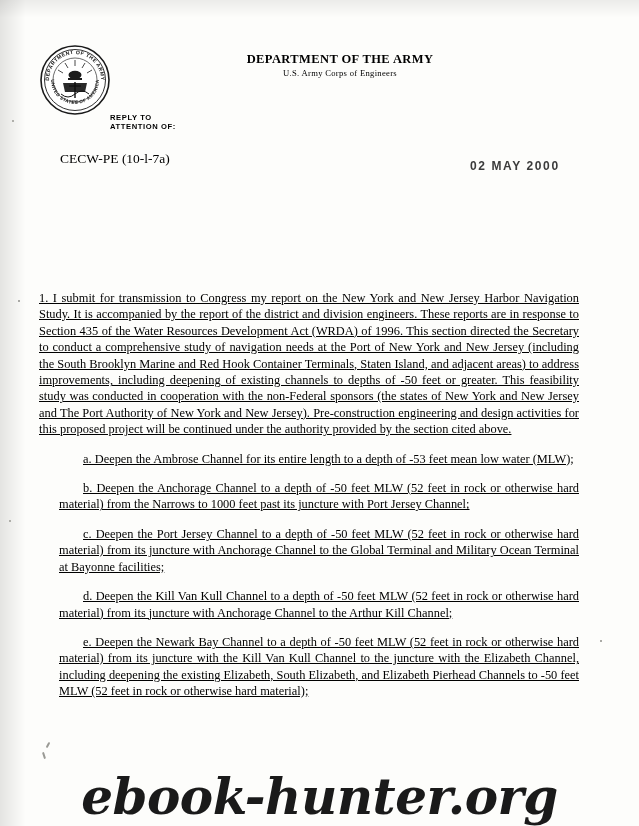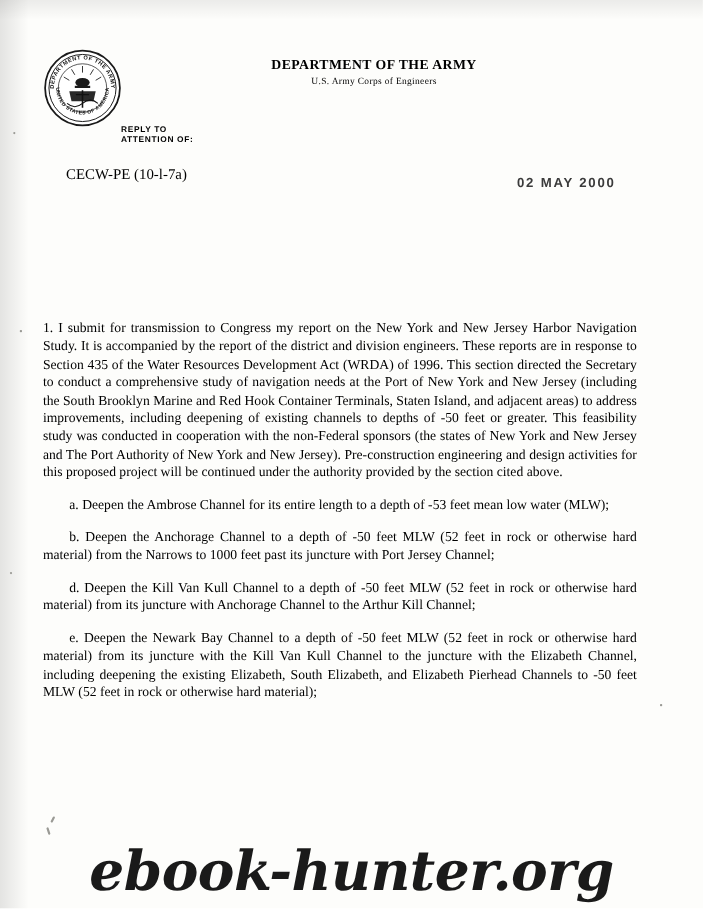--- a/index.html
+++ b/index.html
@@ -118,34 +118,36 @@
     position: absolute;
     left: 39px;
     top: 290px;
     width: 540px;
   }
   .para {
     font-size: 12.4px;
     line-height: 16.4px;
     text-align: justify;
     margin: 0 0 13px 0;
+    text-decoration: underline;
   }
   .para.lettered {
     text-indent: 24px;
+    margin-left: 20px;
   }
 
   
   .watermark {
     position: absolute;
     left: 0;
     right: 0;
     top: 762px;
     height: 64px;
     display: flex;
-    align-items: flex-start;
+    align-items: flex-end;
     justify-content: center;
     pointer-events: none;
   }
   .watermark-text {
     font-family: "DejaVu Serif", serif;
     font-style: italic;
     font-weight: bold;
     font-size: 50px;
     letter-spacing: -0.5px;
     color: #1a1a1a;
@@ -210,20 +212,21 @@
   </div>
 
   <div class="date-stamp">02 MAY 2000</div>
 
   <div class="office-symbol">CECW-PE  (10-l-7a)</div>
 
   <div class="body">
     <p class="para">1.  I submit for transmission to Congress my report on the New York and New Jersey Harbor Navigation Study.  It is accompanied by the report of the district and division engineers.  These reports are in response to Section 435 of the Water Resources Development Act (WRDA) of 1996.  This section directed the Secretary to conduct a comprehensive study of navigation needs at the Port of New York and New Jersey (including the South Brooklyn Marine and Red Hook Container Terminals, Staten Island, and adjacent areas) to address improvements, including deepening of existing channels to depths of -50 feet or greater.  This feasibility study was conducted in cooperation with the non-Federal sponsors (the states of New York and New Jersey and The Port Authority of New York and New Jersey).  Pre-construction engineering and design activities for this proposed project will be continued under the authority provided by the section cited above.</p>
     <p class="para lettered">a.  Deepen the Ambrose Channel for its entire length to a depth of -53 feet mean low water (MLW);</p>
     <p class="para lettered">b.  Deepen the Anchorage Channel to a depth of -50 feet MLW (52 feet in rock or otherwise hard material) from the Narrows to 1000 feet past its juncture with Port Jersey Channel;</p>
+    <p class="para lettered">c.  Deepen the Port Jersey Channel to a depth of -50 feet MLW (52 feet in rock or otherwise hard material) from its juncture with Anchorage Channel to the Global Terminal and Military Ocean Terminal at Bayonne facilities;</p>
     <p class="para lettered">d.  Deepen the Kill Van Kull Channel to a depth of -50 feet MLW (52 feet in rock or otherwise hard material) from its juncture with Anchorage Channel to the Arthur Kill Channel;</p>
     <p class="para lettered">e.  Deepen the Newark Bay Channel to a depth of -50 feet MLW (52 feet in rock or otherwise hard material) from its juncture with the Kill Van Kull Channel to the juncture with the Elizabeth Channel, including deepening the existing Elizabeth, South Elizabeth, and Elizabeth Pierhead Channels to -50 feet MLW (52 feet in rock or otherwise hard material);</p>
   </div>
 
   <div class="watermark">
     <div class="watermark-text">ebook-hunter.org</div>
   </div>
 
 </div>
 

